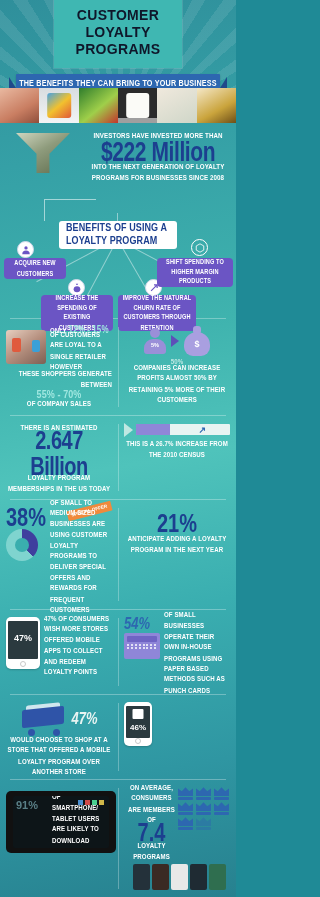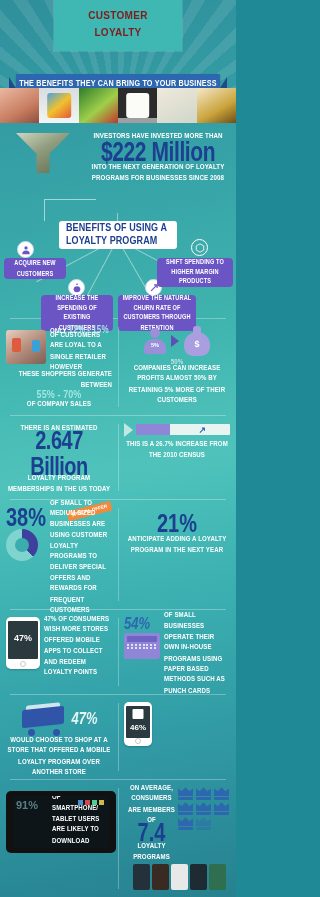--- a/index.html
+++ b/index.html
@@ -16,22 +16,22 @@
   
   .hero { position:relative; height:123px; overflow:hidden; }
   .rays { position:absolute; left:0; top:0; width:236px; height:123px;
           background:
             repeating-conic-gradient(from 0deg at 50% 118%,
               rgba(255,255,255,.10) 0deg 4deg, rgba(255,255,255,0) 4deg 9deg);
           opacity:.9; }
   .title-panel { position:absolute; left:50%; transform:translateX(-50%); top:0;
      width:128px; padding:7px 4px 10px; background:#3fb7b2; text-align:center;
      box-shadow:0 0 0 1px rgba(255,255,255,.12); }
-  .title-panel .ln { color:#7f1d1d; font-weight:bold; letter-spacing:.3px;
-     font-size:10px; line-height:17px; text-transform:uppercase; }
+  .title-panel .ln { color:#0f172a; font-weight:bold; letter-spacing:.3px;
+     font-size:14px; line-height:17px; text-transform:uppercase; }
   .ribbon { position:absolute; left:50%; transform:translateX(-50%); top:74px;
      width:204px; height:17px; background:#2d67b0; border-radius:1px;
      display:flex; align-items:center; justify-content:center;
      box-shadow:0 1px 2px rgba(0,0,0,.25); }
   .ribbon span { color:#fff; font-size:7.2px; font-weight:bold;
      letter-spacing:.2px; text-transform:uppercase; transform:scaleY(1.25); }
   .ribbon:before, .ribbon:after { content:""; position:absolute; top:3px;
      border-style:solid; border-color:#20498a transparent; }
   .ribbon:before { left:-7px; border-width:0 7px 11px 0; }
   .ribbon:after { right:-7px; border-width:0 0 11px 7px; }
@@ -197,20 +197,21 @@
 </head>
 <body>
 
 <div class="page">
 
   <div class="hero sec">
     <div class="rays"></div>
     <div class="title-panel">
       <div class="ln">Customer</div>
       <div class="ln">Loyalty</div>
+      <div class="ln">Programs</div>
     </div>
     <div class="ribbon">
       <span>The Benefits They Can Bring To Your Business</span>
     </div>
     <div class="photostrip">
       <div class="ph p1"></div>
       <div class="ph p2">
           <div class="mini"></div>
         </div>
       <div class="ph p3"></div>

